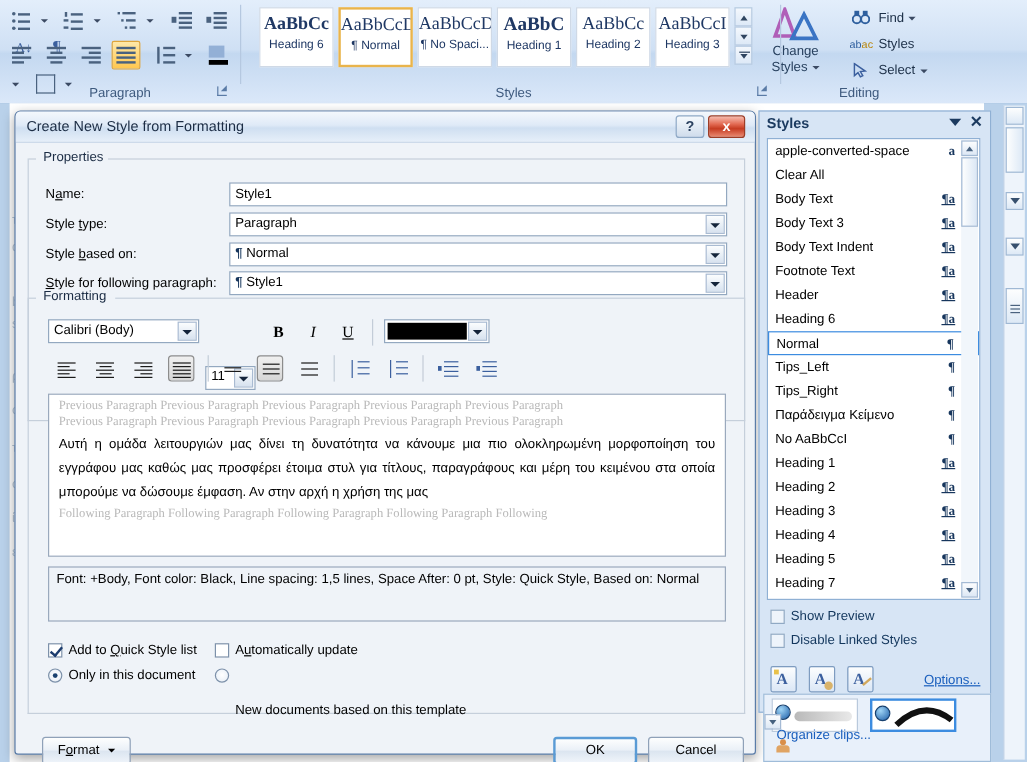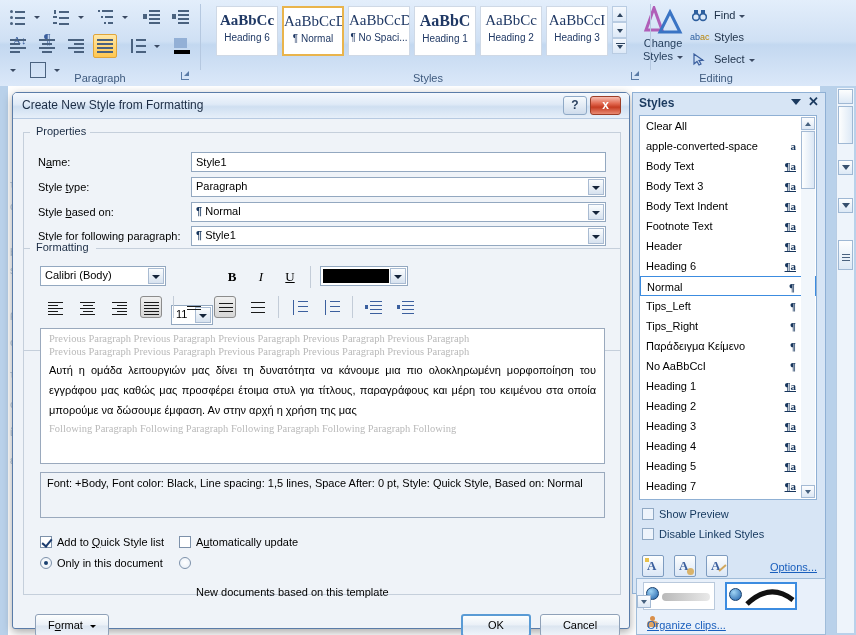--- a/index.html
+++ b/index.html
@@ -49,21 +49,21 @@
   .galbtn:after{content:"";position:absolute;left:4px;top:6px;border-left:3px solid transparent;
     border-right:3px solid transparent;}
   .galbtn.up:after{border-bottom:4px solid #2f4560;}
   .galbtn.dn:after{border-top:4px solid #2f4560;}
   .galbtn.more:after{border-top:4px solid #2f4560;}
   .galbtn.more:before{content:"";position:absolute;left:3px;top:4px;width:9px;height:1px;background:#2f4560;}
   #changestyles{position:absolute;right:2px;top:4px;width:58px;height:62px;text-align:center;}
   #changestyles .lab{font-size:11px;color:#27405e;line-height:12px;margin-top:1px;}
   
   #grp-editing{left:656px;width:200px;}
-  .editrow{position:absolute;left:58px;height:20px;line-height:20px;font-size:11px;color:#1c2f47;}
+  .editrow{position:absolute;left:76px;height:20px;line-height:20px;font-size:11px;color:#1c2f47;}
   .caret{display:inline-block;width:0;height:0;border-left:3px solid transparent;
     border-right:3px solid transparent;border-top:3px solid #3b4a63;vertical-align:middle;margin-left:4px;}
 
   
   #docarea{position:absolute;left:0;top:86px;width:856px;height:549px;background:#b9d1ea;}
   #docpage{position:absolute;left:8px;top:0;width:812px;height:549px;background:#fff;}
   .ghosttext{position:absolute;color:#b9c8d8;font-size:11px;white-space:nowrap;}
   #docscroll{position:absolute;right:2px;top:2px;width:17px;height:545px;background:#eef4fb;
     border-left:1px solid #b8cde4;}
   .sbthumb{position:absolute;left:1px;width:15px;background:linear-gradient(90deg,#fdfefe,#dde9f6);
@@ -154,21 +154,21 @@
     font-weight:bold;color:#3b5f9e;}
   #optlink{position:absolute;right:8px;font-size:11px;color:#1a5fbd;text-decoration:underline;}
 
   
   #clipart{position:absolute;left:636px;top:578px;width:190px;height:57px;background:#e8f0fa;
     border:1px solid #9fbcd9;box-sizing:border-box;}
   .thumb{position:absolute;top:3px;width:72px;height:28px;background:#fff;border:1px solid #b9c9dc;box-sizing:border-box;}
   .thumb.sel{border:2px solid #3c8ce0;}
   .globe{position:absolute;left:2px;top:4px;width:11px;height:11px;border-radius:50%;
     background:radial-gradient(circle at 35% 30%,#9fd4f5,#1f5fa8);border:1px solid #17406f;}
-  #orgclips{position:absolute;left:10px;top:40px;font-size:11px;color:#1a5fbd;text-decoration:underline;}
+  #orgclips{position:absolute;left:10px;top:28px;font-size:11px;color:#1a5fbd;}
   .person{position:absolute;left:-16px;top:0px;width:11px;height:11px;}
   .person:before{content:"";position:absolute;left:3px;top:0;width:5px;height:5px;border-radius:50%;background:#d98f4a;}
   .person:after{content:"";position:absolute;left:0px;top:5px;width:11px;height:6px;border-radius:3px 3px 0 0;background:#e0a463;}
 </style>
 </head>
 <body>
 
 <div id="ribbon">
 
   <div class="grp" id="grp-paragraph">
@@ -495,22 +495,22 @@
 </div>
 
 <div id="pane">
   <div id="panehdr">
     <div class="t">Styles</div>
     <div class="dd2"></div>
     <div class="x">✕</div>
   </div>
 
   <div id="stylelist">
+    <div class="srow"><span>apple-converted-space</span><span class="mk">a</span></div>
     <div class="srow"><span>Clear All</span><span class="mk"></span></div>
-    <div class="srow"><span>apple-converted-space</span><span class="mk">a</span></div>
     <div class="srow"><span>Body Text</span><span class="mk lnk">¶a</span></div>
     <div class="srow"><span>Body Text 3</span><span class="mk lnk">¶a</span></div>
     <div class="srow"><span>Body Text Indent</span><span class="mk lnk">¶a</span></div>
     <div class="srow"><span>Footnote Text</span><span class="mk lnk">¶a</span></div>
     <div class="srow"><span>Header</span><span class="mk lnk">¶a</span></div>
     <div class="srow"><span>Heading 6</span><span class="mk lnk">¶a</span></div>
     <div class="srow sel"><span>Normal</span><span class="mk">¶</span></div>
     <div class="srow"><span>Tips_Left</span><span class="mk">¶</span></div>
     <div class="srow"><span>Tips_Right</span><span class="mk">¶</span></div>
     <div class="srow"><span>Παράδειγμα Κείμενο</span><span class="mk">¶</span></div>

